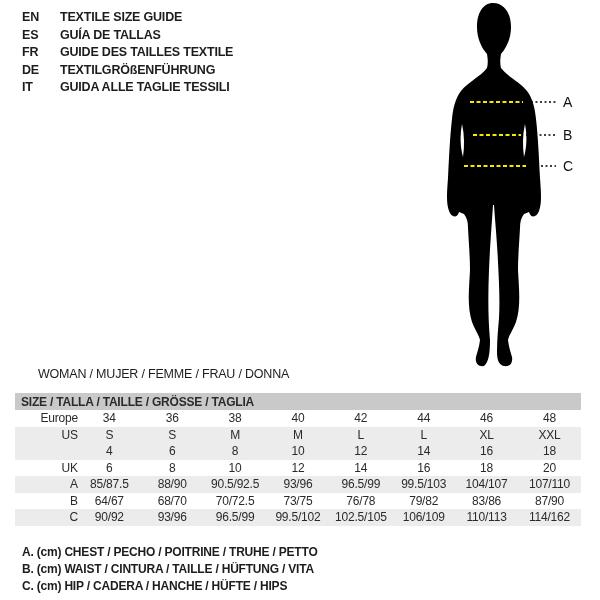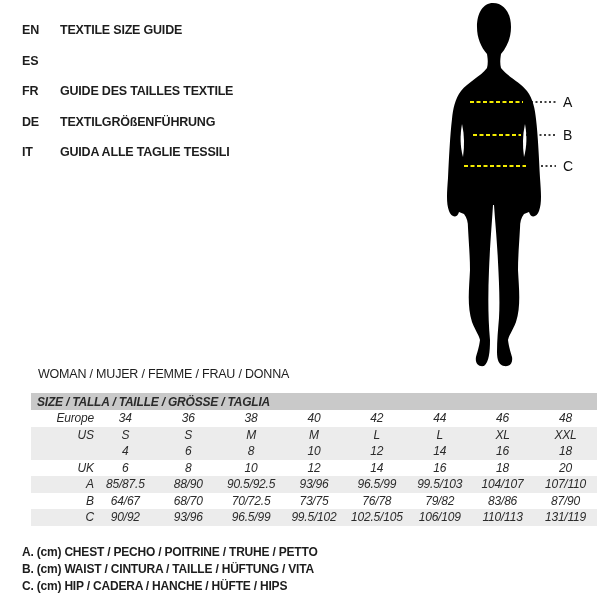--- a/index.html
+++ b/index.html
@@ -7,29 +7,29 @@
     --shaded-bg:#ececec;
     --ink:#1d1d1d;
   }
   html,body{margin:0;padding:0;background:#fff;}
   .canvas{
     position:relative;width:600px;height:600px;background:#fff;overflow:hidden;
     font-family:"Liberation Sans",sans-serif;color:var(--ink);
   }
   
   .lang-block{position:absolute;left:22px;top:9px;}
-  .lang-row{display:flex;line-height:17.5px;font-size:12.5px;font-weight:bold;letter-spacing:-0.2px;margin-top:13px;}
+  .lang-row{display:flex;line-height:17.5px;font-size:12.5px;font-weight:bold;letter-spacing:-0.2px;}
   .lang-code{width:38px;}
   
   .figure-svg{position:absolute;left:430px;top:0;width:170px;height:375px;}
   .marker-label{font-family:"Liberation Sans",sans-serif;font-size:14px;fill:#111;}
   
   .section-label{position:absolute;left:22px;top:367px;font-size:12.5px;font-weight:normal;letter-spacing:-0.2px;margin-left:16px;}
   
-  .size-table{position:absolute;left:31px;top:393px;width:566px;border-collapse:collapse;table-layout:fixed;font-style:italic;}
+  .size-table{position:absolute;left:15px;top:393px;width:566px;border-collapse:collapse;table-layout:fixed;}
   .size-table th{
     background:var(--header-bg);text-align:left;font-weight:bold;font-size:12px;
     color:#2b2b2b;height:17px;padding:0 0 0 6px;letter-spacing:-0.2px;
   }
   .size-table td{height:16.5px;font-size:12px;text-align:center;color:#2b2b2b;padding:0;letter-spacing:-0.2px;}
   .size-table td.lbl{text-align:right;padding-left:6px;width:88px;}
   .size-table tr.shaded td{background:var(--shaded-bg);margin-left:46px;}
   
   .legend{position:absolute;left:22px;top:544px;}
   .legend-line{font-size:12px;font-weight:bold;line-height:17px;letter-spacing:-0.2px;}
@@ -40,20 +40,21 @@
 <div class="canvas">
 
   <div class="lang-block" id="langList">
     <div class="lang-row">
       <span class="lang-code">EN</span>
       <span class="lang-label">TEXTILE SIZE GUIDE</span>
     </div>
 
     <div class="lang-row">
       <span class="lang-code">ES</span>
+      <span class="lang-label">GUÍA DE TALLAS</span>
     </div>
 
     <div class="lang-row">
       <span class="lang-code">FR</span>
       <span class="lang-label">GUIDE DES TAILLES TEXTILE</span>
     </div>
 
     <div class="lang-row">
       <span class="lang-code">DE</span>
       <span class="lang-label">TEXTILGRÖßENFÜHRUNG</span>
@@ -171,21 +172,21 @@
         </tr>
         <tr class="shaded">
           <td class="lbl">C</td>
           <td>90/92</td>
           <td>93/96</td>
           <td>96.5/99</td>
           <td>99.5/102</td>
           <td>102.5/105</td>
           <td>106/109</td>
           <td>110/113</td>
-          <td>131/119</td>
+          <td>114/162</td>
         </tr>
       </tbody>
   </table>
 
   <div class="legend" id="legendList">
       <div class="legend-line">A. (cm) CHEST / PECHO / POITRINE / TRUHE / PETTO</div>
       <div class="legend-line">B. (cm) WAIST / CINTURA / TAILLE / HÜFTUNG / VITA</div>
       <div class="legend-line">C. (cm) HIP / CADERA / HANCHE / HÜFTE / HIPS</div>
     </div>
 

